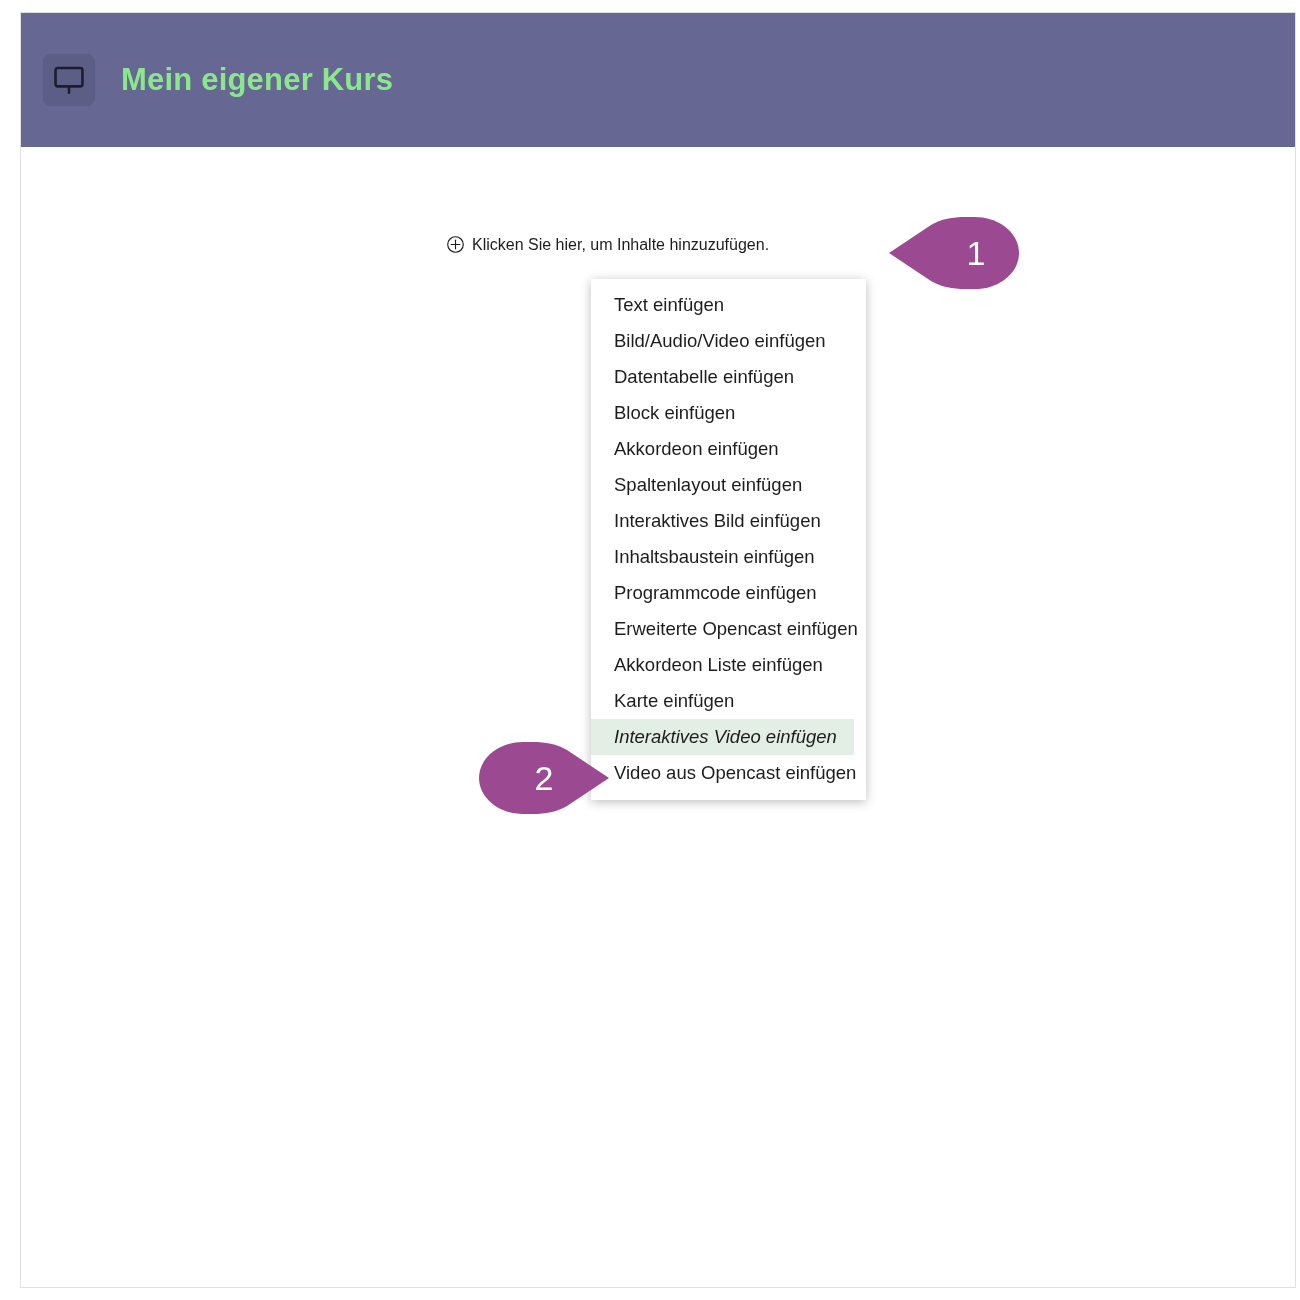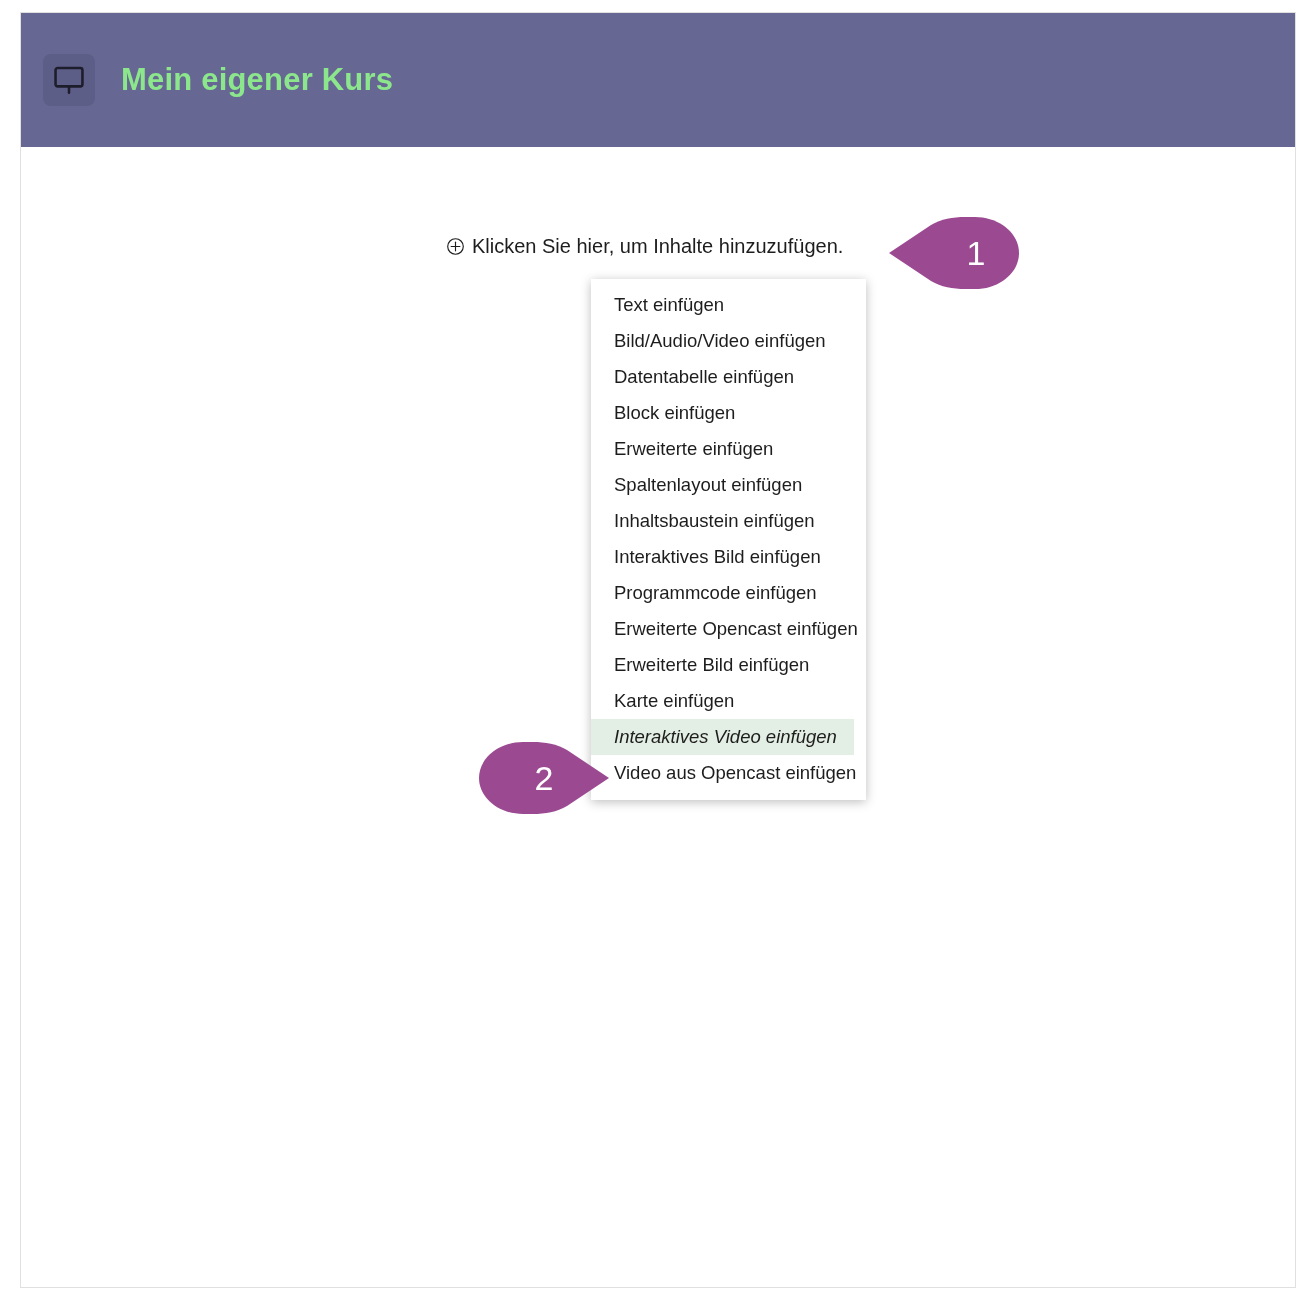--- a/index.html
+++ b/index.html
@@ -60,22 +60,22 @@
     letter-spacing: 0.2px;
     white-space: nowrap;
   }
 
   
   .add-content {
     position: absolute;
     left: 425px;
     top: 222px;
     display: flex;
-    align-items: center;
-    font-size: 20px;
+    align-items: flex-end;
+    font-size: 16px;
     color: #1d1d1d;
     white-space: nowrap;
   }
   .plus-icon {
     width: 19px;
     height: 19px;
     margin-right: 7px;
     flex: 0 0 auto;
   }
   .plus-icon svg { display: block; }
@@ -163,27 +163,27 @@
       </svg>
     </span>
     <span>Klicken Sie hier, um Inhalte hinzuzufügen.</span>
   </div>
 
   <div class="menu">
     <div class="menu-item">Text einfügen</div>
     <div class="menu-item">Bild/Audio/Video einfügen</div>
     <div class="menu-item">Datentabelle einfügen</div>
     <div class="menu-item">Block einfügen</div>
-    <div class="menu-item">Erweiterte einfügen</div>
+    <div class="menu-item">Akkordeon einfügen</div>
     <div class="menu-item">Spaltenlayout einfügen</div>
+    <div class="menu-item">Interaktives Bild einfügen</div>
     <div class="menu-item">Inhaltsbaustein einfügen</div>
-    <div class="menu-item">Interaktives Bild einfügen</div>
     <div class="menu-item">Programmcode einfügen</div>
     <div class="menu-item">Erweiterte Opencast einfügen</div>
-    <div class="menu-item">Erweiterte Bild einfügen</div>
+    <div class="menu-item">Akkordeon Liste einfügen</div>
     <div class="menu-item">Karte einfügen</div>
     <div class="menu-item highlighted">Interaktives Video einfügen</div>
     <div class="menu-item">Video aus Opencast einfügen</div>
   </div>
 
   <div class="callout" id="callout-1">
     <svg width="130" height="72" viewBox="0 0 130 72">
       <path d="M0 36 L42 8 C52 2 64 0 76 0 L86 0 C110 0 130 16 130 36 C130 56 110 72 86 72 L76 72 C64 72 52 70 42 64 Z" fill="#9b4a92"></path>
     </svg>
     <div class="callout-num">1</div>

